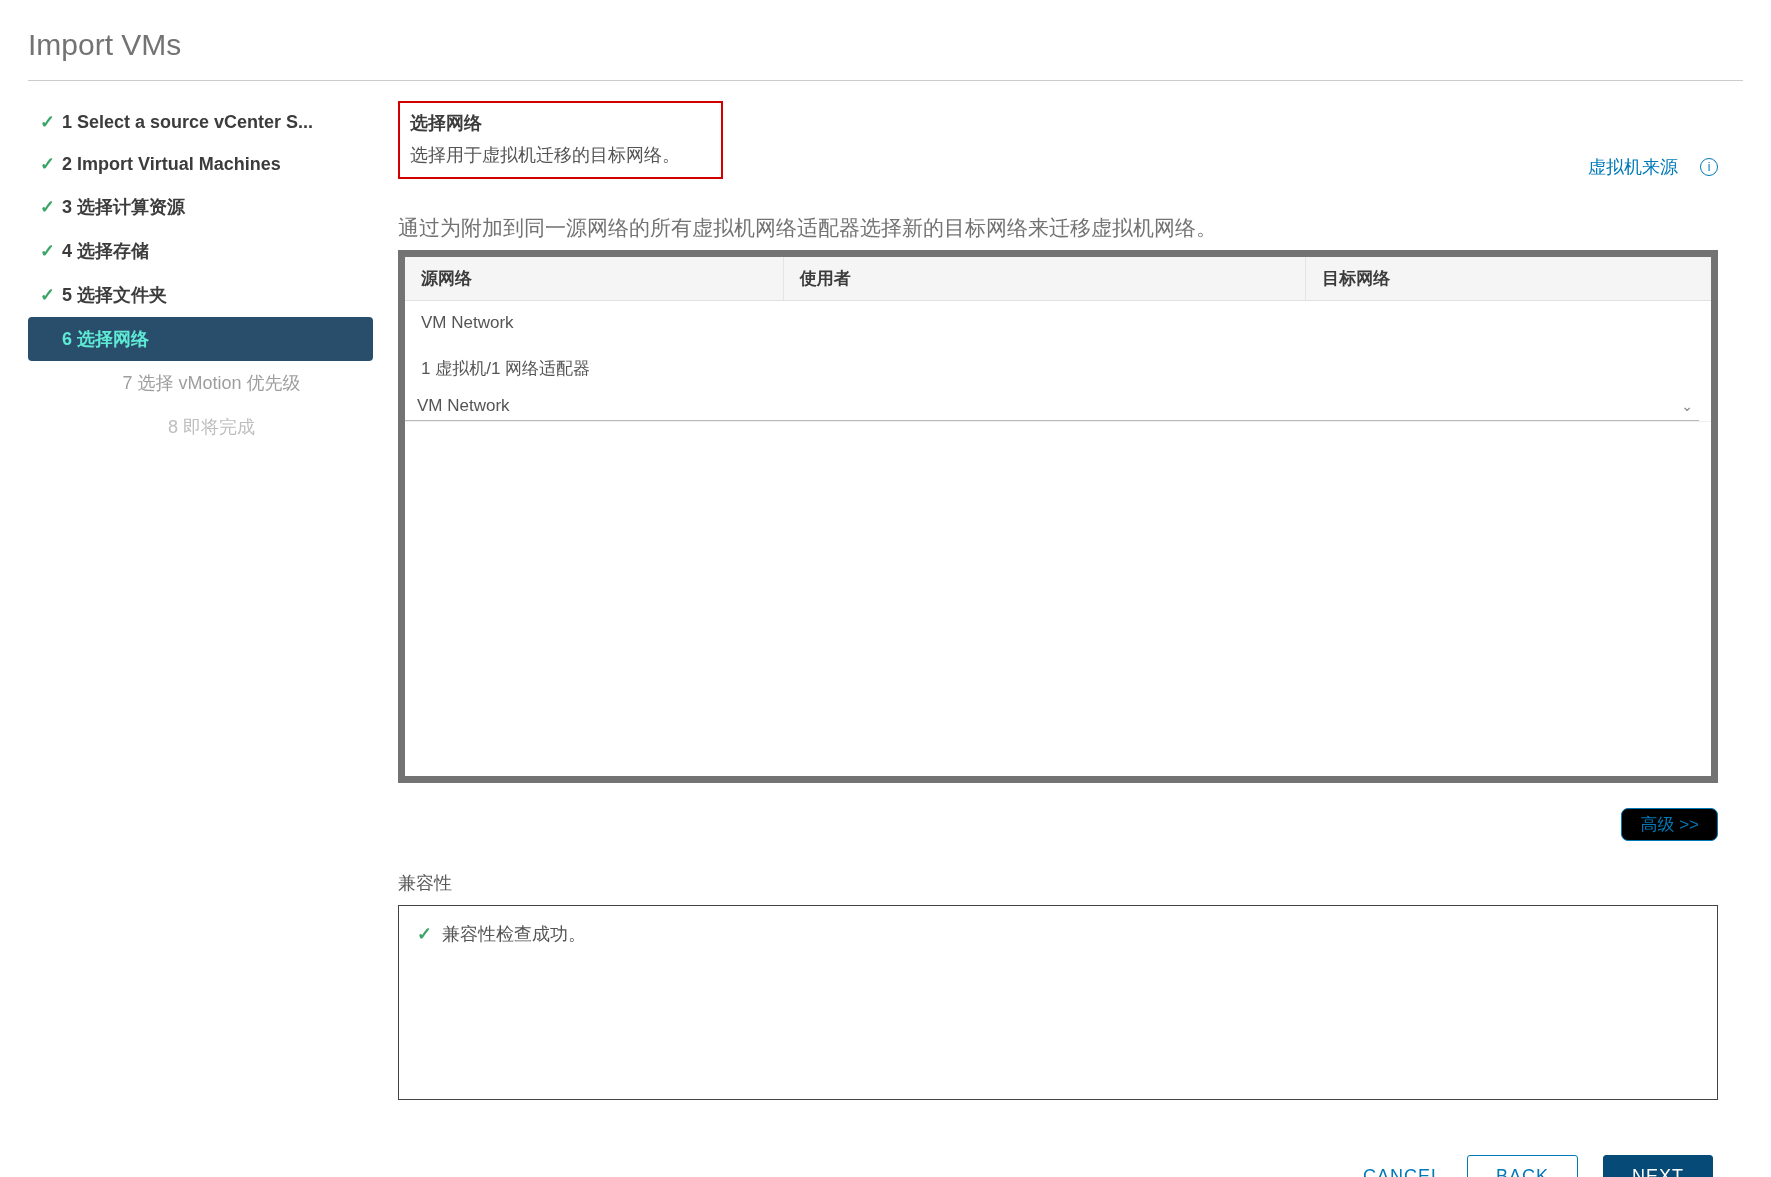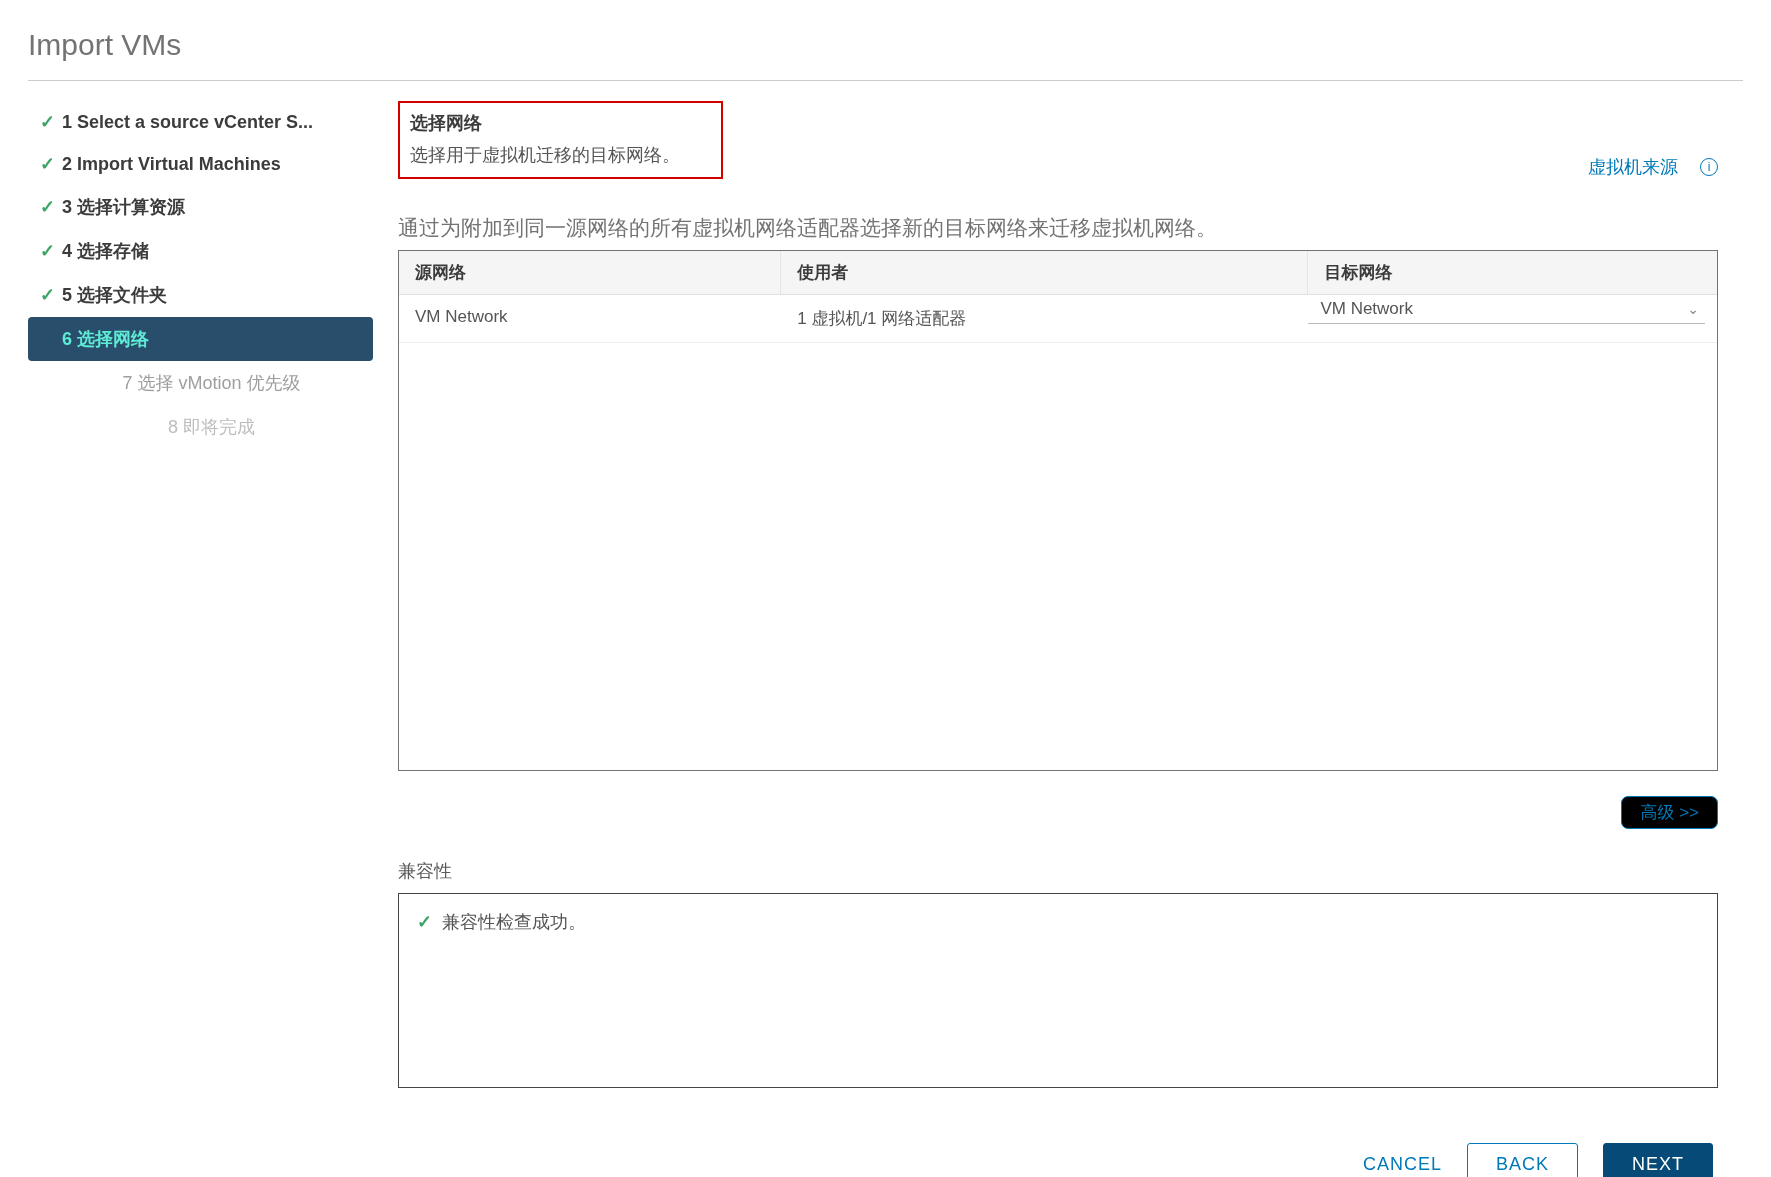--- a/index.html
+++ b/index.html
@@ -116,21 +116,21 @@
       line-height: 1;
     }
     .instruction {
       font-size: 21px;
       color: #737373;
       margin-top: 35px;
       margin-bottom: 8px;
     }
     .table {
       width: 100%;
-      border: 1px solid #737373;
+      border: 7px solid #737373;
       border-collapse: collapse;
     }
     .table-head {
       display: flex;
       background: #f5f5f5;
       border-bottom: 1px solid #e0e0e0;
     }
     .table-head .th {
       padding: 10px 16px;
       font-weight: 700;
@@ -153,20 +153,21 @@
     }
     .table-body::-webkit-scrollbar-track {
       background: #f0f0f0;
     }
     .table-body::-webkit-scrollbar-thumb {
       background: #c0c0c0;
     }
     .table-row {
       display: flex;
       border-bottom: 1px solid #eee;
+      flex-direction: column;
     }
     .table-row .td {
       padding: 12px 16px;
       font-size: 17px;
       color: #555;
     }
     .dropdown {
       display: flex;
       justify-content: space-between;
       align-items: center;

